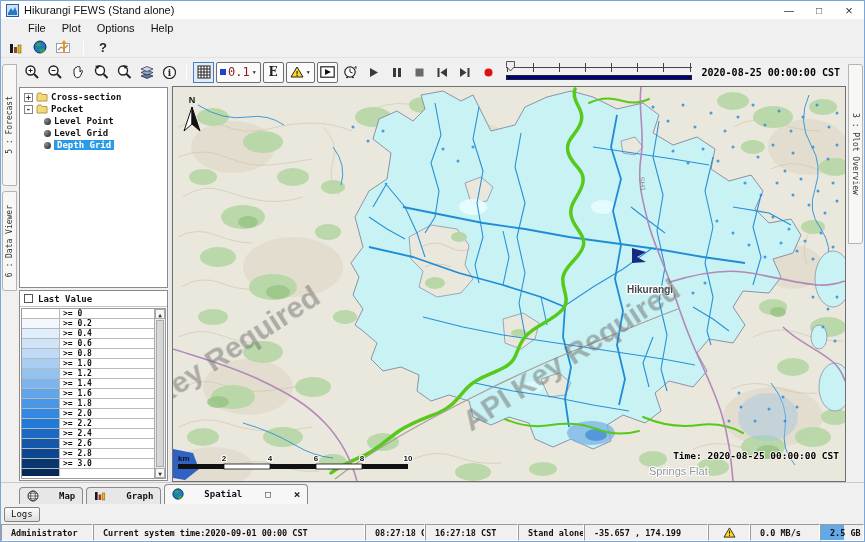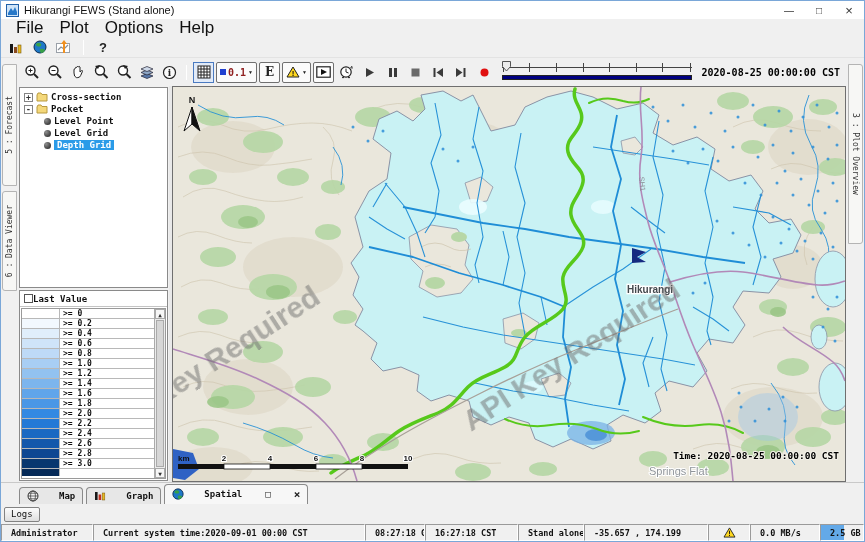--- a/index.html
+++ b/index.html
@@ -4,21 +4,21 @@
 <style>
   *{box-sizing:border-box;margin:0;padding:0}
   html,body{background:#cfcfcf;font-family:"Liberation Sans",sans-serif}
   .window{width:865px;height:542px;display:flex;flex-direction:column;background:#f0f0f0;border:1px solid #7aa7d8;position:relative;overflow:hidden}
   .mono{font-family:"DejaVu Sans Mono",monospace}
   
   .titlebar{height:18px;background:#ffffff;display:flex;align-items:center;gap:5px;padding-left:5px;font-size:11px;color:#111;flex:none}
   .winbtns{margin-left:auto;display:flex;height:100%}
   .winbtn{width:30px;display:flex;align-items:center;justify-content:center;font-size:10px;color:#333}
   
-  .menubar{height:18px;display:flex;align-items:center;font-size:17px;color:#111;padding-left:7px;flex:none}
+  .menubar{height:18px;display:flex;align-items:center;font-size:11px;color:#111;padding-left:19px;flex:none}
   .menuitem{padding:1px 8px}
   
   .toolbar1{height:21px;display:flex;align-items:center;gap:6px;padding-left:6px;flex:none;border-bottom:1px solid #e3e3e3}
   .tico{width:18px;height:16px;display:flex;align-items:center;justify-content:center}
   .tsep{width:1px;height:15px;background:#bdbdbd;border-right:1px solid #fff;margin:0 4px}
   .helpq{font-weight:bold;font-size:13px;color:#222}
   
   .mid{flex:1;display:flex;min-height:0}
   .stripL{width:17px;position:relative;background:#f0f0f0;flex:none}
   .stripR{width:18px;position:relative;background:#f0f0f0;flex:none}
@@ -44,21 +44,21 @@
   
   .mainarea{flex:1;display:flex;min-height:0}
   .leftpanel{width:151px;flex:none;display:flex;flex-direction:column;background:#f0f0f0;padding:1px}
   .treepanel{flex:1;background:#fff;border:1px solid #8a8a8a;overflow:hidden;font-family:"DejaVu Sans Mono",monospace;font-size:9px;font-weight:bold;color:#111;padding-top:3px;position:relative}
   .trow{height:12px;display:flex;align-items:center;gap:3px;padding-left:4px;white-space:nowrap}
   .trow.leaf{padding-left:24px}
   .expbox{width:9px;height:9px;border:1px solid #848484;background:#fff;font-size:8px;line-height:7px;text-align:center;color:#333;flex:none}
   .bullet{width:7px;height:7px;border-radius:50%;background:radial-gradient(circle at 30% 30%,#909090,#1c1c1c);flex:none}
   .sel{background:var(--selection,#2b9be8);color:#fff;padding:0 3px}
   .legendpanel{height:191px;flex:none;background:#fff;border:1px solid #8a8a8a;margin-top:2px;display:flex;flex-direction:column;font-family:"DejaVu Sans Mono",monospace;font-weight:bold;color:#111}
-  .lghead{height:16px;display:flex;align-items:center;padding-left:4px;font-size:9px;border-bottom:1px solid #c4c4c4;flex:none}
+  .lghead{height:16px;display:flex;align-items:center;gap:5px;padding-left:4px;font-size:9px;border-bottom:1px solid #c4c4c4;flex:none}
   .cbox{width:9px;height:9px;border:1px solid #555;background:#fff;flex:none}
   .lgbody{flex:1;display:flex;overflow:hidden;border:1px solid #9a9a9a;margin:1px}
   .lgrows{flex:1;overflow:hidden}
   .lgrow{height:10px;display:flex;border-bottom:1px solid #b8b8b8;font-size:8px}
   .sw{width:38px;flex:none;border-right:1px solid #b8b8b8}
   .lval{flex:1;display:flex;align-items:center;padding-left:3px}
   .lgsb{width:11px;flex:none;display:flex;flex-direction:column;background:#ececec;border-left:1px solid #aaa}
   .sbbtn{height:10px;flex:none;display:flex;align-items:center;justify-content:center;font-size:6px;color:#333;border:1px solid #aaa;background:#f6f6f6}
   .sbthumb{flex:1;margin:1px;background:#d6d6d6;border:1px solid #aaa}
   .splitter{width:3px;background:#e9e9e9;flex:none;cursor:col-resize}
@@ -196,21 +196,21 @@
         <div class="t2btn pressed">
           <svg width="14" height="14" viewBox="0 0 14 14">
               <rect x="1" y="1" width="12" height="12" fill="#fff" stroke="#222"></rect>
               <path d="M4,1 V13 M7,1 V13 M10,1 V13 M1,4 H13 M1,7 H13 M1,10 H13" stroke="#222" stroke-width="1"></path>
             </svg>
         </div>
         <div class="ddrow boxed">
           <svg width="6" height="6">
               <rect width="6" height="6" fill="#2040d0"></rect>
             </svg>
-          <span class="mono" style="font-size:10px;color:#902020;font-weight:bold">0.1</span>
+          <span class="mono" style="font-size:12px;color:#902020;font-weight:normal">0.1</span>
           <span class="caret">▼</span>
         </div>
         <div class="t2btn boxed">
           <span style="font-family:'DejaVu Serif',serif;font-weight:bold;font-size:12px;color:#222">E</span>
         </div>
         <div class="ddrow boxed">
           <svg width="14" height="12" viewBox="0 0 14 12">
               <polygon points="7,1 13,11 1,11" fill="#ffd820" stroke="#222"></polygon>
               <text x="7" y="10" text-anchor="middle" font-size="8" font-weight="bold" fill="#111">!</text>
             </svg>

